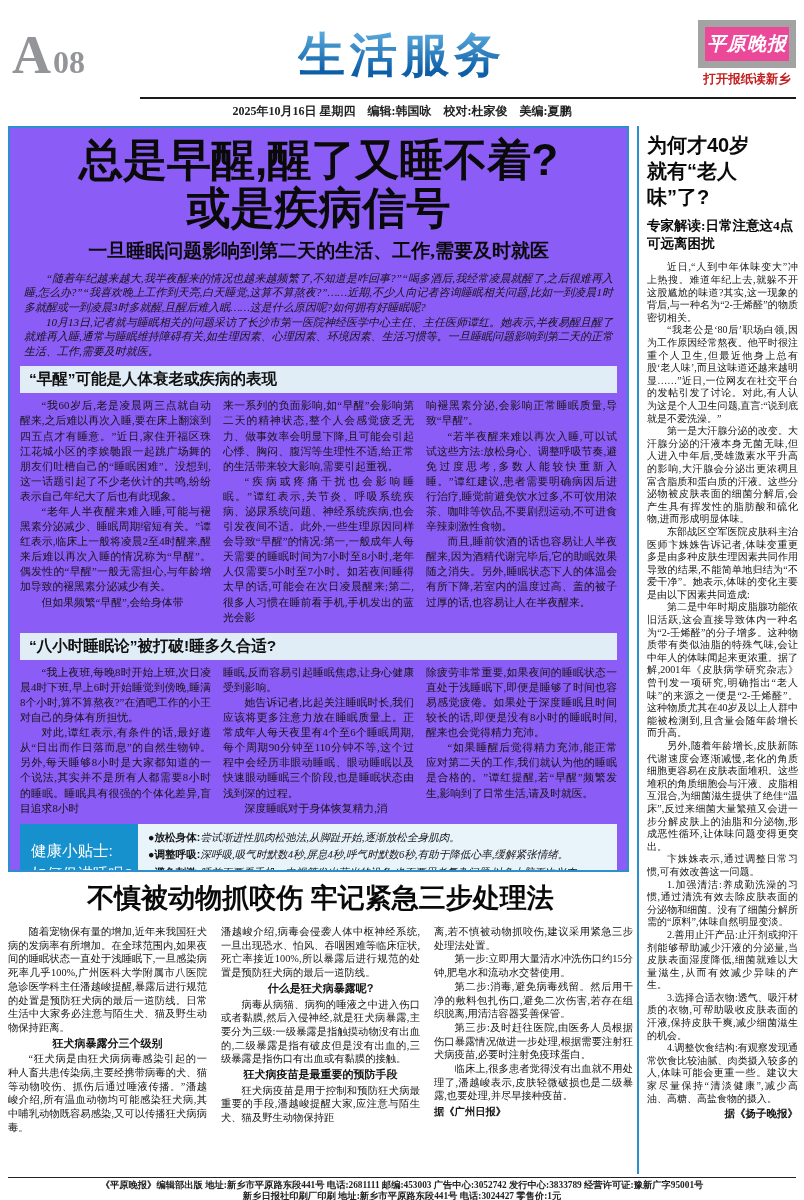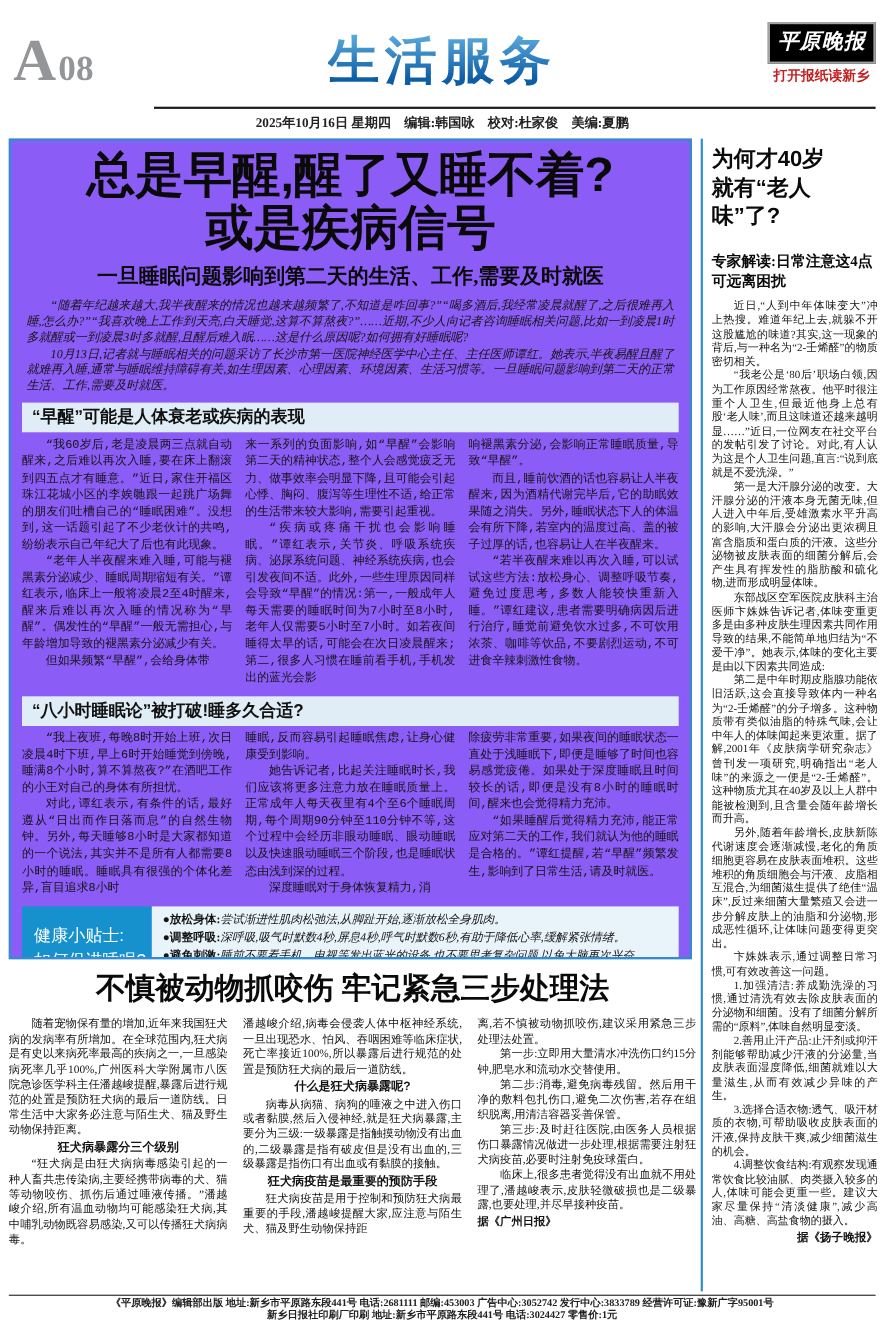--- a/index.html
+++ b/index.html
@@ -10,62 +10,62 @@
   .pageno{position:absolute;left:12px;top:24px;color:#939598;font-weight:bold;}
   .pageno .letter{font-size:54px;font-family:"Liberation Serif","DejaVu Serif",serif;}
   .pageno .num{font-size:32px;margin-left:2px;}
   .masthead{position:absolute;left:50%;top:24px;transform:translateX(-50%);
             font-family:"Liberation Sans","DejaVu Sans",sans-serif;font-weight:900;
             font-size:47px;letter-spacing:5px;color:#1075b9;
             background:linear-gradient(180deg,#6ab9e8 0%,#0d5ea6 75%);
             -webkit-background-clip:text;background-clip:text;-webkit-text-fill-color:transparent;
             white-space:nowrap;}
   .logo{position:absolute;right:8px;top:20px;width:98px;text-align:center;}
-  .logo-box{background:#000000;color:#fff;border:2px solid #a3a3a3;font-weight:bold;
+  .logo-box{background:#ec4899;color:#fff;border:7px solid #a3a3a3;font-weight:bold;
             font-size:19px;line-height:34px;height:34px;letter-spacing:1px;
             font-family:"Liberation Serif","DejaVu Serif",serif;font-style:italic;}
   .logo-tag{color:#c32020;font-size:12.5px;font-weight:bold;margin-top:3px;white-space:nowrap;}
   .rule-top{position:absolute;left:140px;right:8px;top:97px;height:2px;background:#1a1a1a;}
   .dateline{position:absolute;left:0;right:0;top:103px;text-align:center;font-size:12px;
             font-weight:bold;color:#222;}
 
   
   .main-box{position:absolute;left:8px;top:126px;width:621px;height:746px;box-sizing:border-box;
             border:2px solid #2e8fd0;background:#8b5cf6;overflow:hidden;}
   .m-headline{font-family:"Liberation Sans","DejaVu Sans",sans-serif;font-weight:900;
               text-align:center;font-size:44px;line-height:1.1;margin-top:8px;color:#0a0a0a;}
   .m-deck{text-align:center;font-weight:bold;font-size:19px;margin-top:5px;color:#0a0a0a;}
   .m-intro{padding:7px 14px 0 14px;font-size:11px;line-height:14.6px;text-align:justify;
            font-style:italic;}
   .m-intro p{margin:0;text-indent:2em;}
   .sec-head{margin:8px 10px 5px 10px;background:#e0edf6;padding:3px 9px;
             font-family:"Liberation Sans","DejaVu Sans",sans-serif;font-weight:bold;
             font-size:15.5px;color:#111;}
-  .cols{display:flex;gap:12px;padding:0 10px;font-family:Liberation Mono, monospace;}
+  .cols{display:flex;gap:12px;padding:0 10px;}
   .col{flex:1;font-size:10.8px;line-height:15.1px;text-align:justify;}
   .col p{margin:0;text-indent:2em;}
   .col p.cont{text-indent:0;}
   
   .tips{display:flex;margin:8px 10px 0 10px;height:78px;}
   .tips-label{width:118px;background:#1691cd;color:#fff;box-sizing:border-box;
               padding:15px 0 0 11px;font-family:"Liberation Sans","DejaVu Sans",sans-serif;
               font-weight:normal;font-size:15.5px;line-height:1.5;}
   .tips-items{flex:1;background:#e8f3fa;box-sizing:border-box;padding:5px 10px 0 10px;
               font-size:10.6px;line-height:16.4px;font-style:italic;}
   .tips-items p{margin:0;}
-  .tips-items b{font-style:normal;font-family:Liberation Serif, serif;}
+  .tips-items b{font-style:normal;font-family:Liberation Sans, sans-serif;}
 
   
   .vsep{position:absolute;left:637px;top:126px;width:2px;height:1048px;background:#2e8fd0;}
 
   
   .right-art{position:absolute;left:647px;top:132px;width:151px;}
   .r-title{font-family:"Liberation Sans","DejaVu Sans",sans-serif;font-weight:900;
            font-size:20px;line-height:1.3;color:#0a0a0a;}
-  .r-sub{font-weight:bold;font-size:13.5px;line-height:1.35;margin-top:19px;color:#0a0a0a;}
+  .r-sub{font-weight:bold;font-size:13.5px;line-height:1.35;margin-top:7px;color:#0a0a0a;}
   .r-body{margin-top:8px;font-size:10px;line-height:12.6px;text-align:justify;}
   .r-body p{margin:0;text-indent:2em;}
   .r-src{text-align:right;font-weight:bold;font-size:10.5px;margin-top:3px;}
 
   
   .bottom-art{position:absolute;left:8px;top:878px;width:625px;}
   .b-headline{font-family:"Liberation Sans","DejaVu Sans",sans-serif;font-weight:900;
               font-size:27px;text-align:center;margin:2px 0 9px 0;color:#0a0a0a;}
   .b-cols{display:flex;gap:14px;}
   .b-col{flex:1;font-size:10.3px;line-height:13.7px;text-align:justify;}
@@ -114,22 +114,22 @@
         <p>“我60岁后,老是凌晨两三点就自动醒来,之后难以再次入睡,要在床上翻滚到四五点才有睡意。”近日,家住开福区珠江花城小区的李娭毑跟一起跳广场舞的朋友们吐槽自己的“睡眠困难”。没想到,这一话题引起了不少老伙计的共鸣,纷纷表示自己年纪大了后也有此现象。</p>
         <p>“老年人半夜醒来难入睡,可能与褪黑素分泌减少、睡眠周期缩短有关。”谭红表示,临床上一般将凌晨2至4时醒来,醒来后难以再次入睡的情况称为“早醒”。偶发性的“早醒”一般无需担心,与年龄增加导致的褪黑素分泌减少有关。</p>
         <p>但如果频繁“早醒”,会给身体带</p>
       </div>
       <div class="col">
         <p class="cont">来一系列的负面影响,如“早醒”会影响第二天的精神状态,整个人会感觉疲乏无力、做事效率会明显下降,且可能会引起心悸、胸闷、腹泻等生理性不适,给正常的生活带来较大影响,需要引起重视。</p>
         <p>“疾病或疼痛干扰也会影响睡眠。”谭红表示,关节炎、呼吸系统疾病、泌尿系统问题、神经系统疾病,也会引发夜间不适。此外,一些生理原因同样会导致“早醒”的情况:第一,一般成年人每天需要的睡眠时间为7小时至8小时,老年人仅需要5小时至7小时。如若夜间睡得太早的话,可能会在次日凌晨醒来;第二,很多人习惯在睡前看手机,手机发出的蓝光会影</p>
       </div>
       <div class="col">
         <p class="cont">响褪黑素分泌,会影响正常睡眠质量,导致“早醒”。</p>
+        <p>“若半夜醒来难以再次入睡,可以试试这些方法:放松身心、调整呼吸节奏,避免过度思考,多数人能较快重新入睡。”谭红建议,患者需要明确病因后进行治疗,睡觉前避免饮水过多,不可饮用浓茶、咖啡等饮品,不要剧烈运动,不可进食辛辣刺激性食物。</p>
         <p>而且,睡前饮酒的话也容易让人半夜醒来,因为酒精代谢完毕后,它的助眠效果随之消失。另外,睡眠状态下人的体温会有所下降,若室内的温度过高、盖的被子过厚的话,也容易让人在半夜醒来。</p>
-        <p>“若半夜醒来难以再次入睡,可以试试这些方法:放松身心、调整呼吸节奏,避免过度思考,多数人能较快重新入睡。”谭红建议,患者需要明确病因后进行治疗,睡觉前避免饮水过多,不可饮用浓茶、咖啡等饮品,不要剧烈运动,不可进食辛辣刺激性食物。</p>
       </div>
     </div>
 
     <div class="sec-head">“八小时睡眠论”被打破!睡多久合适?</div>
     <div class="cols">
       <div class="col">
         <p>“我上夜班,每晚8时开始上班,次日凌晨4时下班,早上6时开始睡觉到傍晚,睡满8个小时,算不算熬夜?”在酒吧工作的小王对自己的身体有所担忧。</p>
         <p>对此,谭红表示,有条件的话,最好遵从“日出而作日落而息”的自然生物钟。另外,每天睡够8小时是大家都知道的一个说法,其实并不是所有人都需要8小时的睡眠。睡眠具有很强的个体化差异,盲目追求8小时</p>
       </div>
       <div class="col">
@@ -181,21 +181,21 @@
       <p>3.选择合适衣物:透气、吸汗材质的衣物,可帮助吸收皮肤表面的汗液,保持皮肤干爽,减少细菌滋生的机会。</p>
       <p>4.调整饮食结构:有观察发现通常饮食比较油腻、肉类摄入较多的人,体味可能会更重一些。建议大家尽量保持“清淡健康”,减少高油、高糖、高盐食物的摄入。</p>
       <div class="r-src">据《扬子晚报》</div>
     </div>
   </div>
 
   <div class="bottom-art">
     <div class="b-headline">不慎被动物抓咬伤 牢记紧急三步处理法</div>
     <div class="b-cols">
       <div class="b-col">
-        <p>随着宠物保有量的增加,近年来我国狂犬病的发病率有所增加。在全球范围内,狂犬病是有史以来病死率最高的疾病之一,一旦感染病死率几乎100%,广州医科大学附属市八医院急诊医学科主任潘越峻提醒,暴露后进行规范的处置是预防狂犬病的最后一道防线。日常生活中大家务必注意与陌生犬、猫及野生动物保持距离。</p>
+        <p>随着宠物保有量的增加,近年来我国狂犬病的发病率有所增加。在全球范围内,如果夜间的睡眠状态一直处于浅睡眠下,一旦感染病死率几乎100%,广州医科大学附属市八医院急诊医学科主任潘越峻提醒,暴露后进行规范的处置是预防狂犬病的最后一道防线。日常生活中大家务必注意与陌生犬、猫及野生动物保持距离。</p>
         <p class="shead">狂犬病暴露分三个级别</p>
         <p>“狂犬病是由狂犬病病毒感染引起的一种人畜共患传染病,主要经携带病毒的犬、猫等动物咬伤、抓伤后通过唾液传播。”潘越峻介绍,所有温血动物均可能感染狂犬病,其中哺乳动物既容易感染,又可以传播狂犬病病毒。</p>
       </div>
       <div class="b-col">
         <p class="cont">潘越峻介绍,病毒会侵袭人体中枢神经系统,一旦出现恐水、怕风、吞咽困难等临床症状,死亡率接近100%,所以暴露后进行规范的处置是预防狂犬病的最后一道防线。</p>
         <p class="shead">什么是狂犬病暴露呢?</p>
         <p>病毒从病猫、病狗的唾液之中进入伤口或者黏膜,然后入侵神经,就是狂犬病暴露,主要分为三级:一级暴露是指触摸动物没有出血的,二级暴露是指有破皮但是没有出血的,三级暴露是指伤口有出血或有黏膜的接触。</p>
         <p class="shead">狂犬病疫苗是最重要的预防手段</p>
         <p>狂犬病疫苗是用于控制和预防狂犬病最重要的手段,潘越峻提醒大家,应注意与陌生犬、猫及野生动物保持距</p>
       </div>

